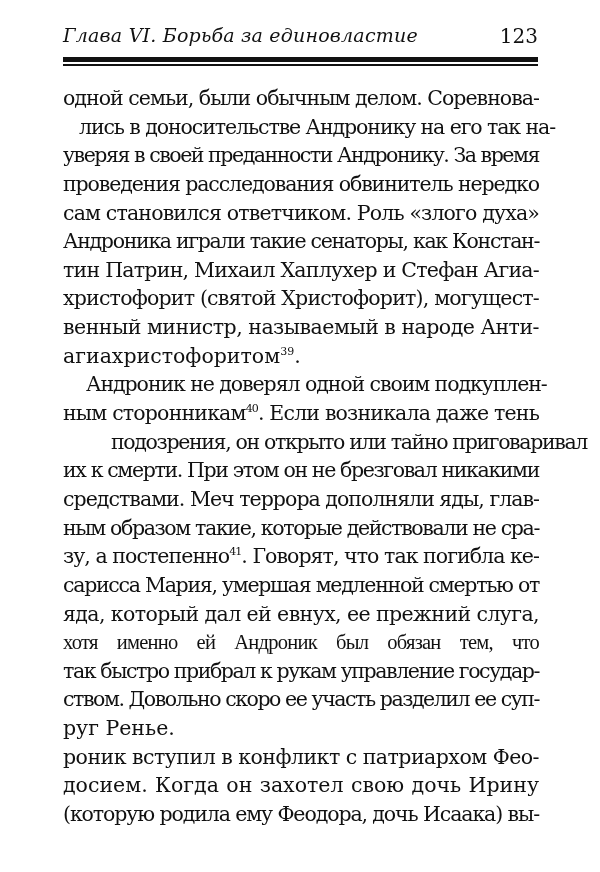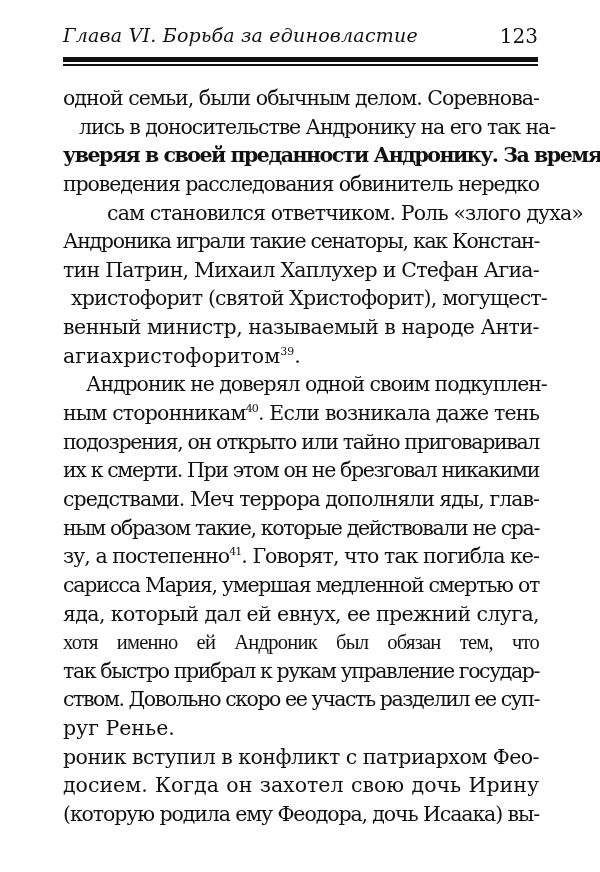--- a/index.html
+++ b/index.html
@@ -44,34 +44,34 @@
   <span class="page-number">123</span>
 </div>
 <div class="rule-thick"></div>
 <div class="rule-thin"></div>
 
 <div class="body-text">
 
   <div>
     <span class="line" style="letter-spacing: -0.977834px;">одной семьи, были обычным делом. Соревнова-</span>
     <span class="line" style="letter-spacing: -1.09817px; margin-left: 16px;">лись в доносительстве Андронику на его так на-</span>
-    <span class="line" style="letter-spacing: -1.4589px; font-weight: bold;">уверяя в своей преданности Андронику. За время</span>
+    <span class="line" style="letter-spacing: -1.4589px;">уверяя в своей преданности Андронику. За время</span>
     <span class="line" style="letter-spacing: -1.10501px;">проведения расследования обвинитель нередко</span>
-    <span class="line" style="letter-spacing: -0.839844px; margin-left: 44px;">сам становился ответчиком. Роль «злого духа»</span>
+    <span class="line" style="letter-spacing: -0.839844px;">сам становился ответчиком. Роль «злого духа»</span>
     <span class="line" style="letter-spacing: -1.31806px;">Андроника играли такие сенаторы, как Констан-</span>
     <span class="line" style="letter-spacing: -0.750372px;">тин Патрин, Михаил Хаплухер и Стефан Агиа-</span>
-    <span class="line" style="letter-spacing: -0.801962px; margin-left: 8px;">христофорит (святой Христофорит), могущест-</span>
+    <span class="line" style="letter-spacing: -0.801962px;">христофорит (святой Христофорит), могущест-</span>
     <span class="line" style="letter-spacing: -0.510671px;">венный министр, называемый в народе Анти-</span>
     <span class="line last"><span>агиахристофоритом</span><sup>39</sup><span>.</span></span>
   </div>
 
   <div>
     <span class="line indent" style="letter-spacing: -1.07889px;">Андроник не доверял одной своим подкуплен-</span>
     <span class="line" style="letter-spacing: -0.827035px;"><span>ным сторонникам</span><sup>40</sup><span>. Если возникала даже тень</span></span>
-    <span class="line" style="letter-spacing: -1.35208px;">подозрения, он открыто или тайно приговаривал</span>
+    <span class="line" style="letter-spacing: -1.35208px; margin-left: 48px;">подозрения, он открыто или тайно приговаривал</span>
     <span class="line" style="letter-spacing: -1.37058px;">их к смерти. При этом он не брезговал никакими</span>
     <span class="line" style="letter-spacing: -0.974077px;">средствами. Меч террора дополняли яды, глав-</span>
     <span class="line" style="letter-spacing: -1.36413px;">ным образом такие, которые действовали не сра-</span>
     <span class="line" style="letter-spacing: -0.952799px;"><span>зу, а постепенно</span><sup>41</sup><span>. Говорят, что так погибла ке-</span></span>
     <span class="line" style="letter-spacing: -1.28089px;">сарисса Мария, умершая медленной смертью от</span>
     <span class="line" style="letter-spacing: -0.59233px;">яда, который дал ей евнух, ее прежний слуга,</span>
     <span class="line" style="letter-spacing: -0.743096px; font-family: Liberation Serif, serif;">хотя именно ей Андроник был обязан тем, что</span>
     <span class="line" style="letter-spacing: -1.41984px;">так быстро прибрал к рукам управление государ-</span>
     <span class="line" style="letter-spacing: -1.44661px;">ством. Довольно скоро ее участь разделил ее суп-</span>
     <span class="line last">руг Ренье.</span>

